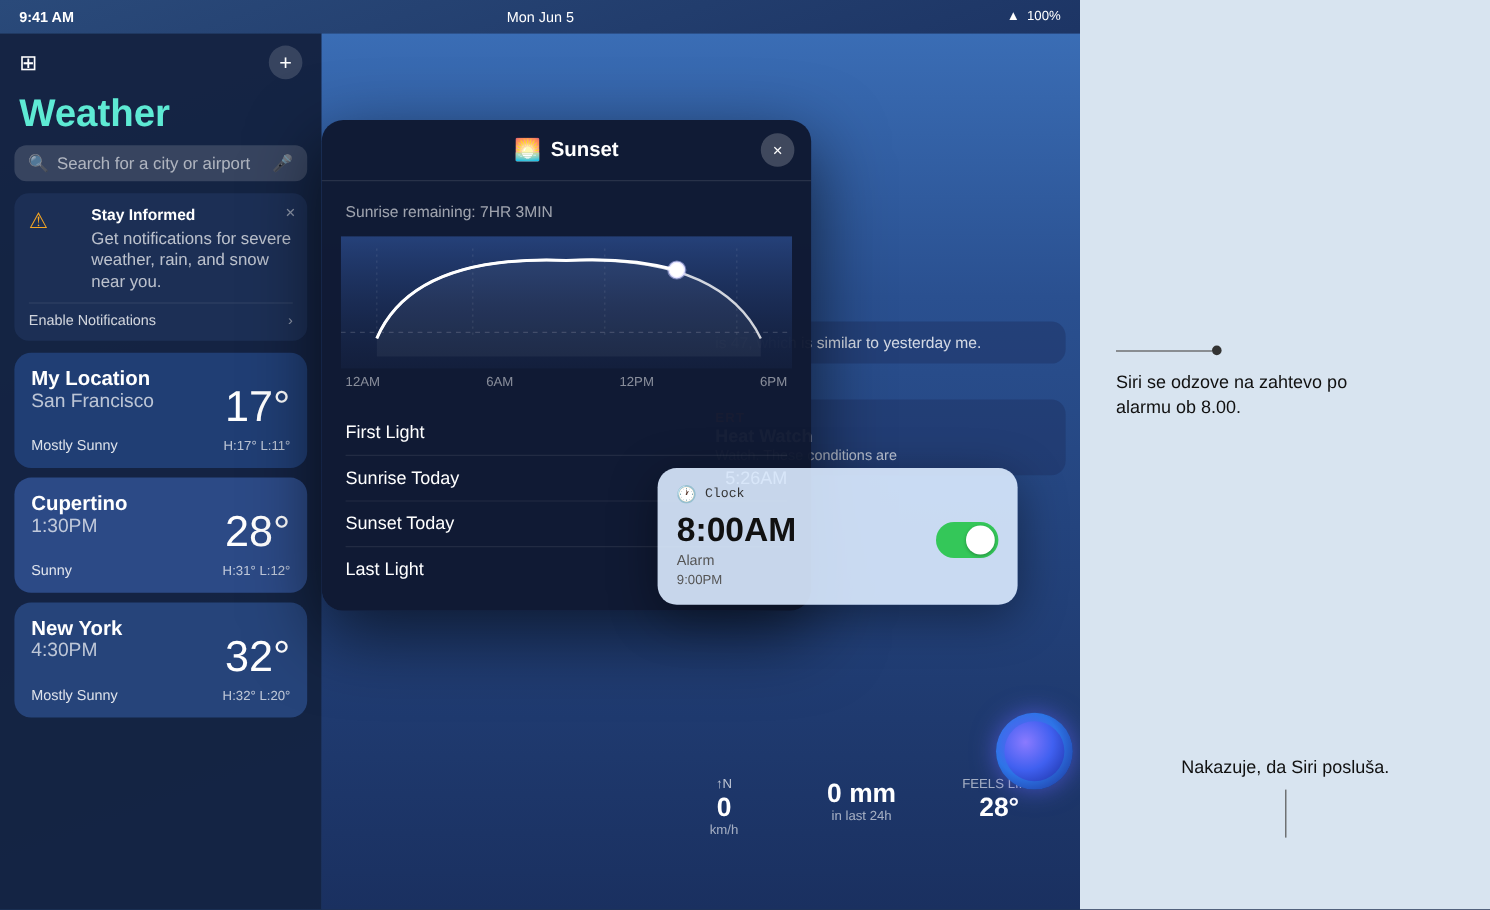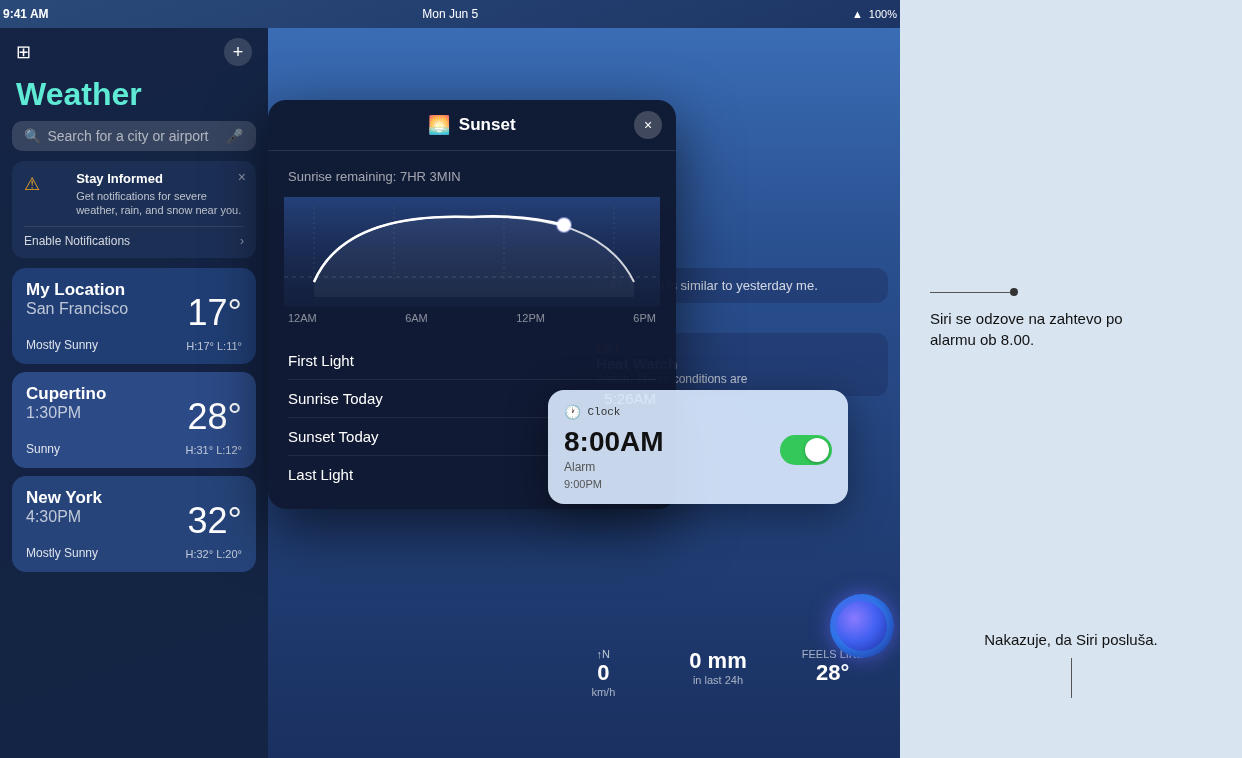--- a/index.html
+++ b/index.html
@@ -20,21 +20,21 @@
       height: 758px;
       background: linear-gradient(160deg, #2a4a7a 0%, #1a3060 40%, #2a5080 100%);
       overflow: hidden;
     }
 
     
     .status-bar {
       display: flex;
       justify-content: space-between;
       align-items: center;
-      padding: 6px 3px;
+      padding: 6px 16px;
       font-size: 12px;
       color: white;
       height: 28px;
     }
     .status-bar-left { font-weight: 600; }
     .status-bar-right {
       display: flex;
       align-items: center;
       gap: 6px;
       font-size: 11px;
@@ -96,21 +96,21 @@
       align-items: flex-start;
       gap: 8px;
     }
     .notif-icon {
       color: #f5a623;
       font-size: 18px;
       margin-top: 2px;
     }
     .notif-text-block { flex: 1; margin-left: 28px; }
     .notif-title { color: white; font-size: 13px; font-weight: 600; margin-bottom: 3px; }
-    .notif-desc { color: rgba(255,255,255,0.7); font-size: 11px; line-height: 1.3; }
+    .notif-desc { color: rgba(255,255,255,0.7); font-size: 14px; line-height: 1.3; }
     .notif-close {
       position: absolute;
       top: 8px; right: 10px;
       color: rgba(255,255,255,0.5);
       font-size: 14px;
       cursor: pointer;
     }
     .notif-enable {
       margin-top: 8px;
       display: flex;

